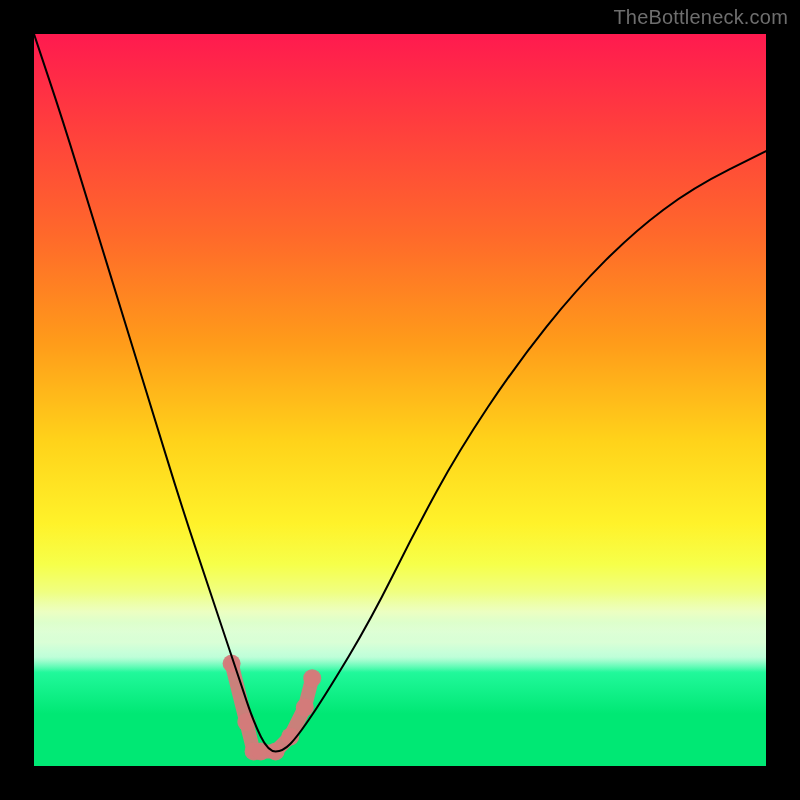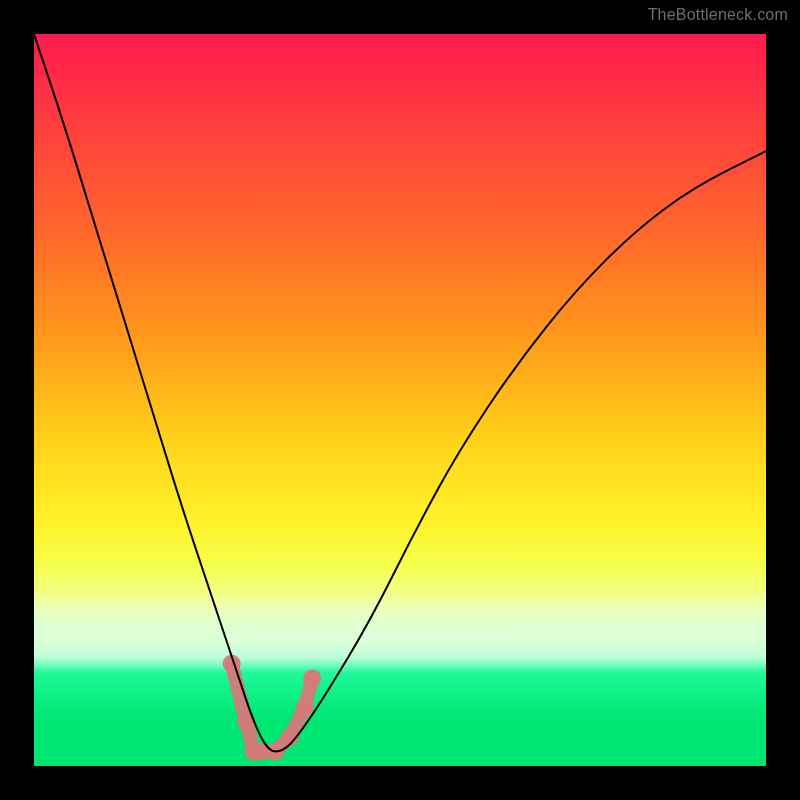--- a/index.html
+++ b/index.html
@@ -8,21 +8,21 @@
     position: relative;
     width: 800px;
     height: 800px;
     background: #000;
   }
   .watermark {
     position: absolute;
     top: 6px;
     right: 12px;
     font-family: Arial, Helvetica, sans-serif;
-    font-size: 16px;
+    font-size: 20px;
     font-weight: 500;
     color: #6e6e6e;
     letter-spacing: 0.2px;
     z-index: 5;
   }
   .plot-area {
     position: absolute;
     left: 34px;
     top: 34px;
     width: 732px;

